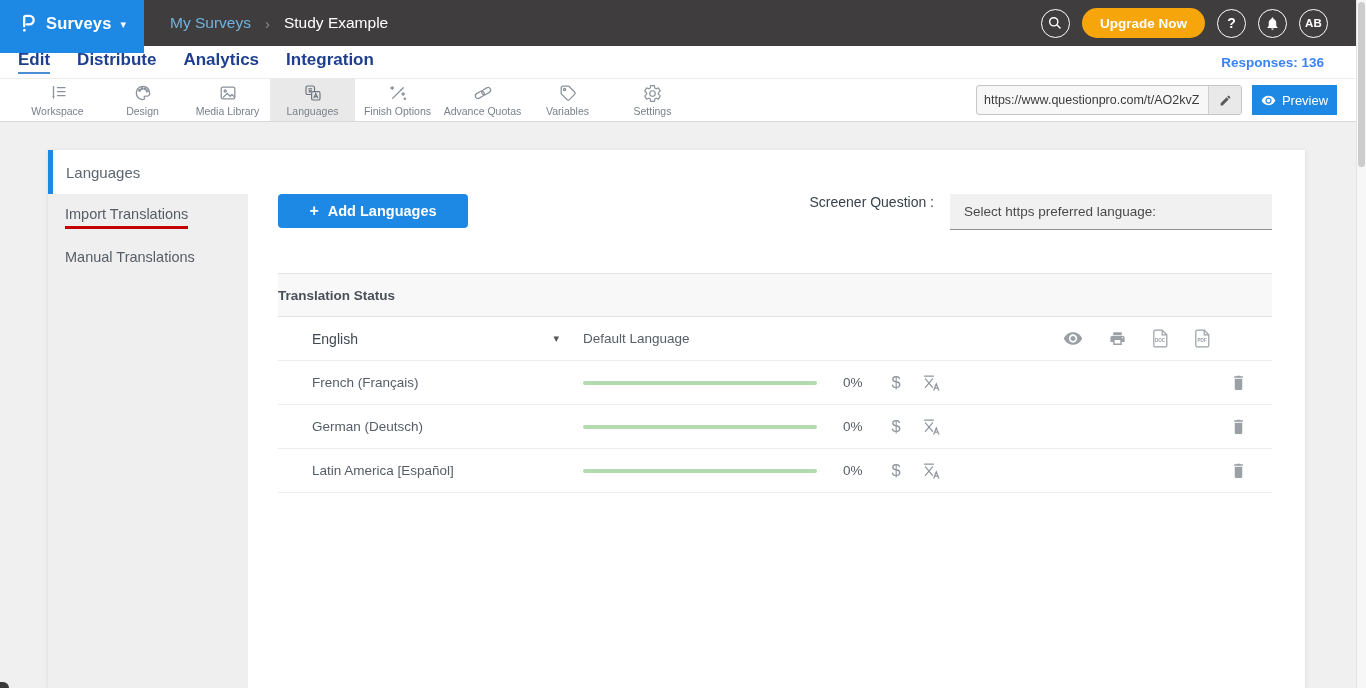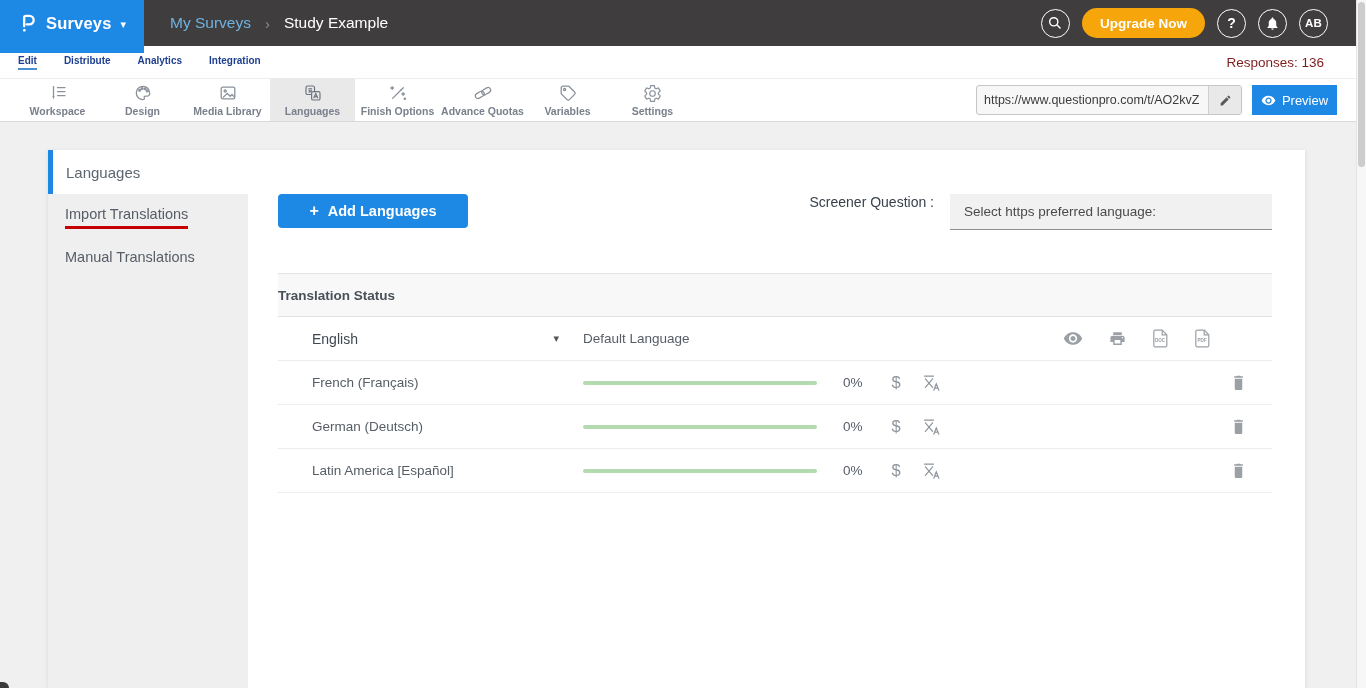--- a/index.html
+++ b/index.html
@@ -39,37 +39,37 @@
     cursor:pointer; font-family:inherit;
   }
   
   .nav-row {
     position:absolute; top:46px; left:0; width:1356px; height:33px;
     background:#fff; border-bottom:1px solid #ececec;
     display:flex; align-items:center; padding:0 32px 0 18px;
   }
   .nav-tabs { display:flex; gap:27px; align-items:center; }
   .nav-tab {
-    color:#1e3f8f; font-size:10px; font-weight:bold; cursor:pointer;
+    color:#1e3f8f; font-size:17px; font-weight:bold; cursor:pointer;
     padding-bottom:2px; border-bottom:2px solid transparent;
   }
   .nav-tab.active { border-bottom-color:#4a8fd4; }
-  .responses { margin-left:auto; color:#7f1d1d; font-size:13.5px; font-weight:normal; cursor:pointer; }
+  .responses { margin-left:auto; color:#3b82f6; font-size:13.5px; font-weight:bold; cursor:pointer; }
   
   .toolbar {
     position:absolute; top:79px; left:0; width:1356px; height:43px;
     background:#fff; border-bottom:1px solid #d9d9d9;
     display:flex; align-items:stretch; padding-left:15px;
   }
   .tool-btn {
     width:85px; display:flex; flex-direction:column; align-items:center; justify-content:center;
     gap:2px; cursor:pointer; border:none; background:transparent; font-family:inherit;
   }
   .tool-btn.active { background:#e9e9e9; }
-  .tool-btn .lbl { font-size:10.5px; color:#7a818c; white-space:nowrap;font-weight:bold; }
+  .tool-btn .lbl { font-size:10.5px; color:#7a818c; white-space:nowrap; }
   .url-group {
     position:absolute; left:976px; top:85px; width:266px; height:30px;
     background:#f7f7f7; border:1px solid #c6c6c6; border-radius:3px;
     display:flex; align-items:center; overflow:hidden;
   }
   .url-text {
     flex:1; font-size:12.5px; color:#3c3c3c; padding:0 7px; white-space:nowrap;
     overflow:hidden; cursor:text;
   }
   .url-edit {

